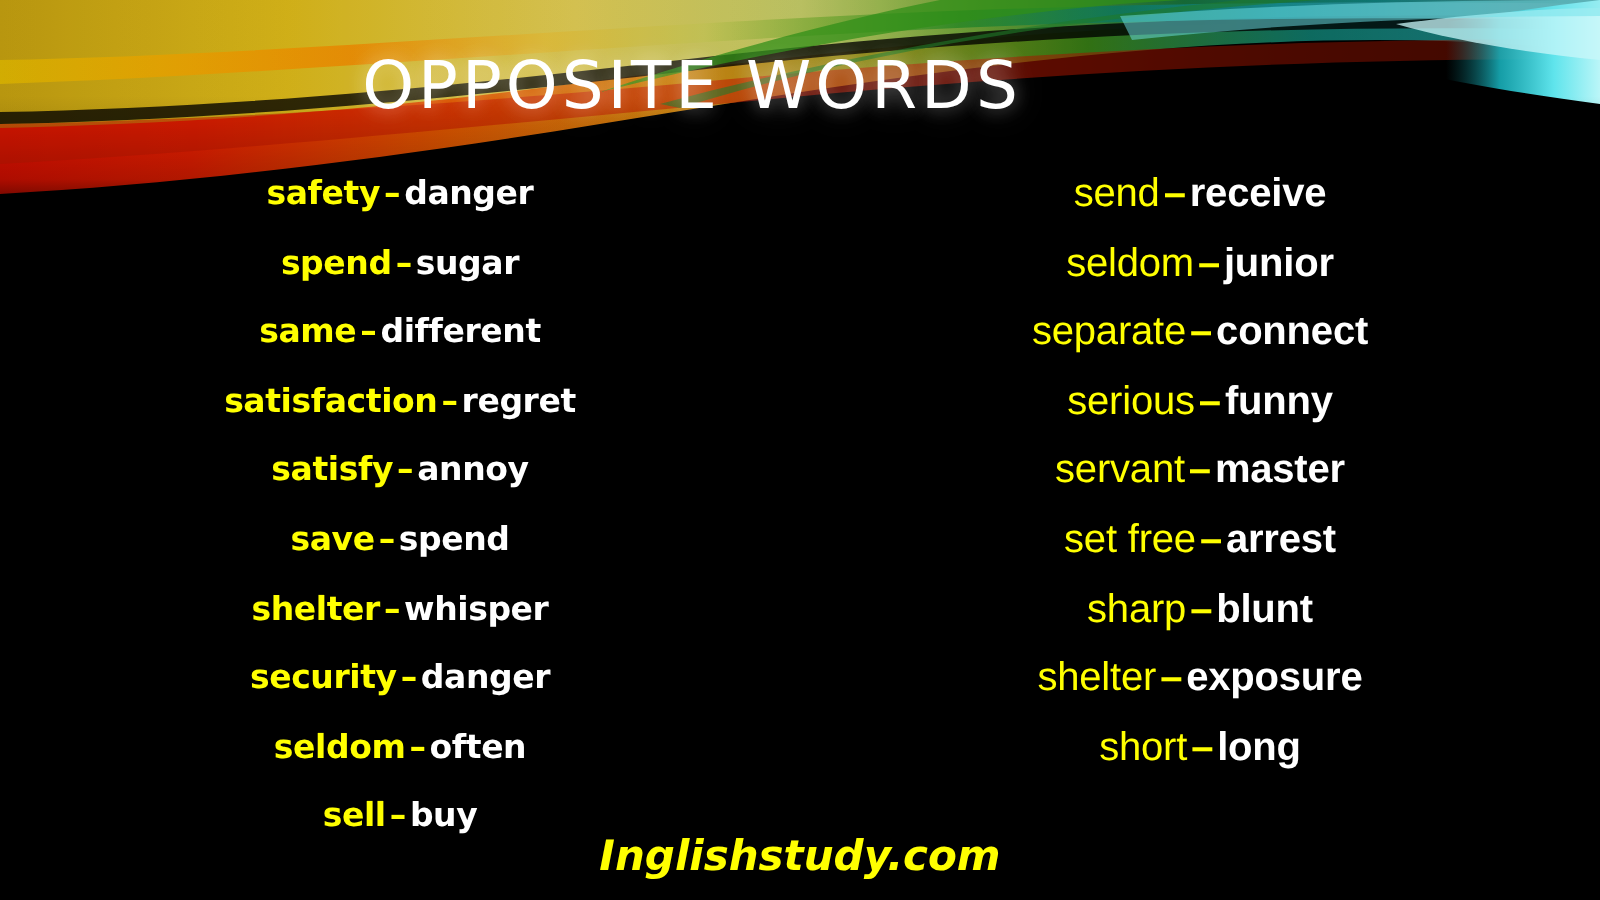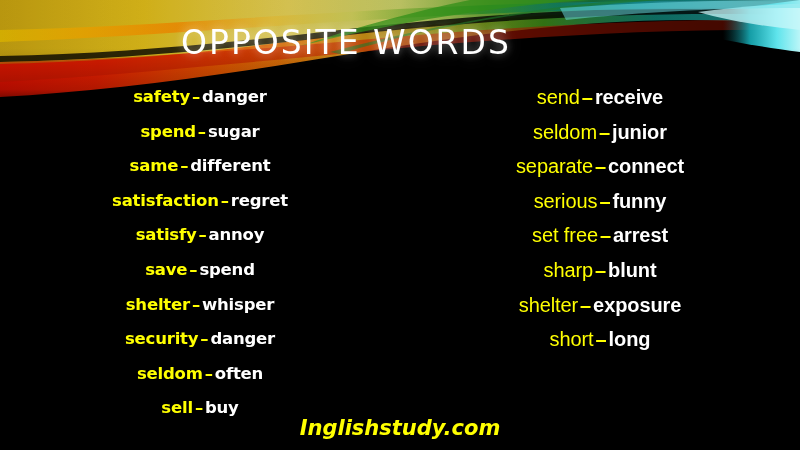--- a/index.html
+++ b/index.html
@@ -245,20 +245,23 @@
       <div class="pair">
         <span class="w-left">seldom</span><span class="dash">–</span><span class="w-right">junior</span>
       </div>
       <div class="pair">
         <span class="w-left">separate</span><span class="dash">–</span><span class="w-right">connect</span>
       </div>
       <div class="pair">
         <span class="w-left">serious</span><span class="dash">–</span><span class="w-right">funny</span>
       </div>
       <div class="pair">
+        <span class="w-left">servant</span><span class="dash">–</span><span class="w-right">master</span>
+      </div>
+      <div class="pair">
         <span class="w-left">set free</span><span class="dash">–</span><span class="w-right">arrest</span>
       </div>
       <div class="pair">
         <span class="w-left">sharp</span><span class="dash">–</span><span class="w-right">blunt</span>
       </div>
       <div class="pair">
         <span class="w-left">shelter</span><span class="dash">–</span><span class="w-right">exposure</span>
       </div>
       <div class="pair">
         <span class="w-left">short</span><span class="dash">–</span><span class="w-right">long</span>

